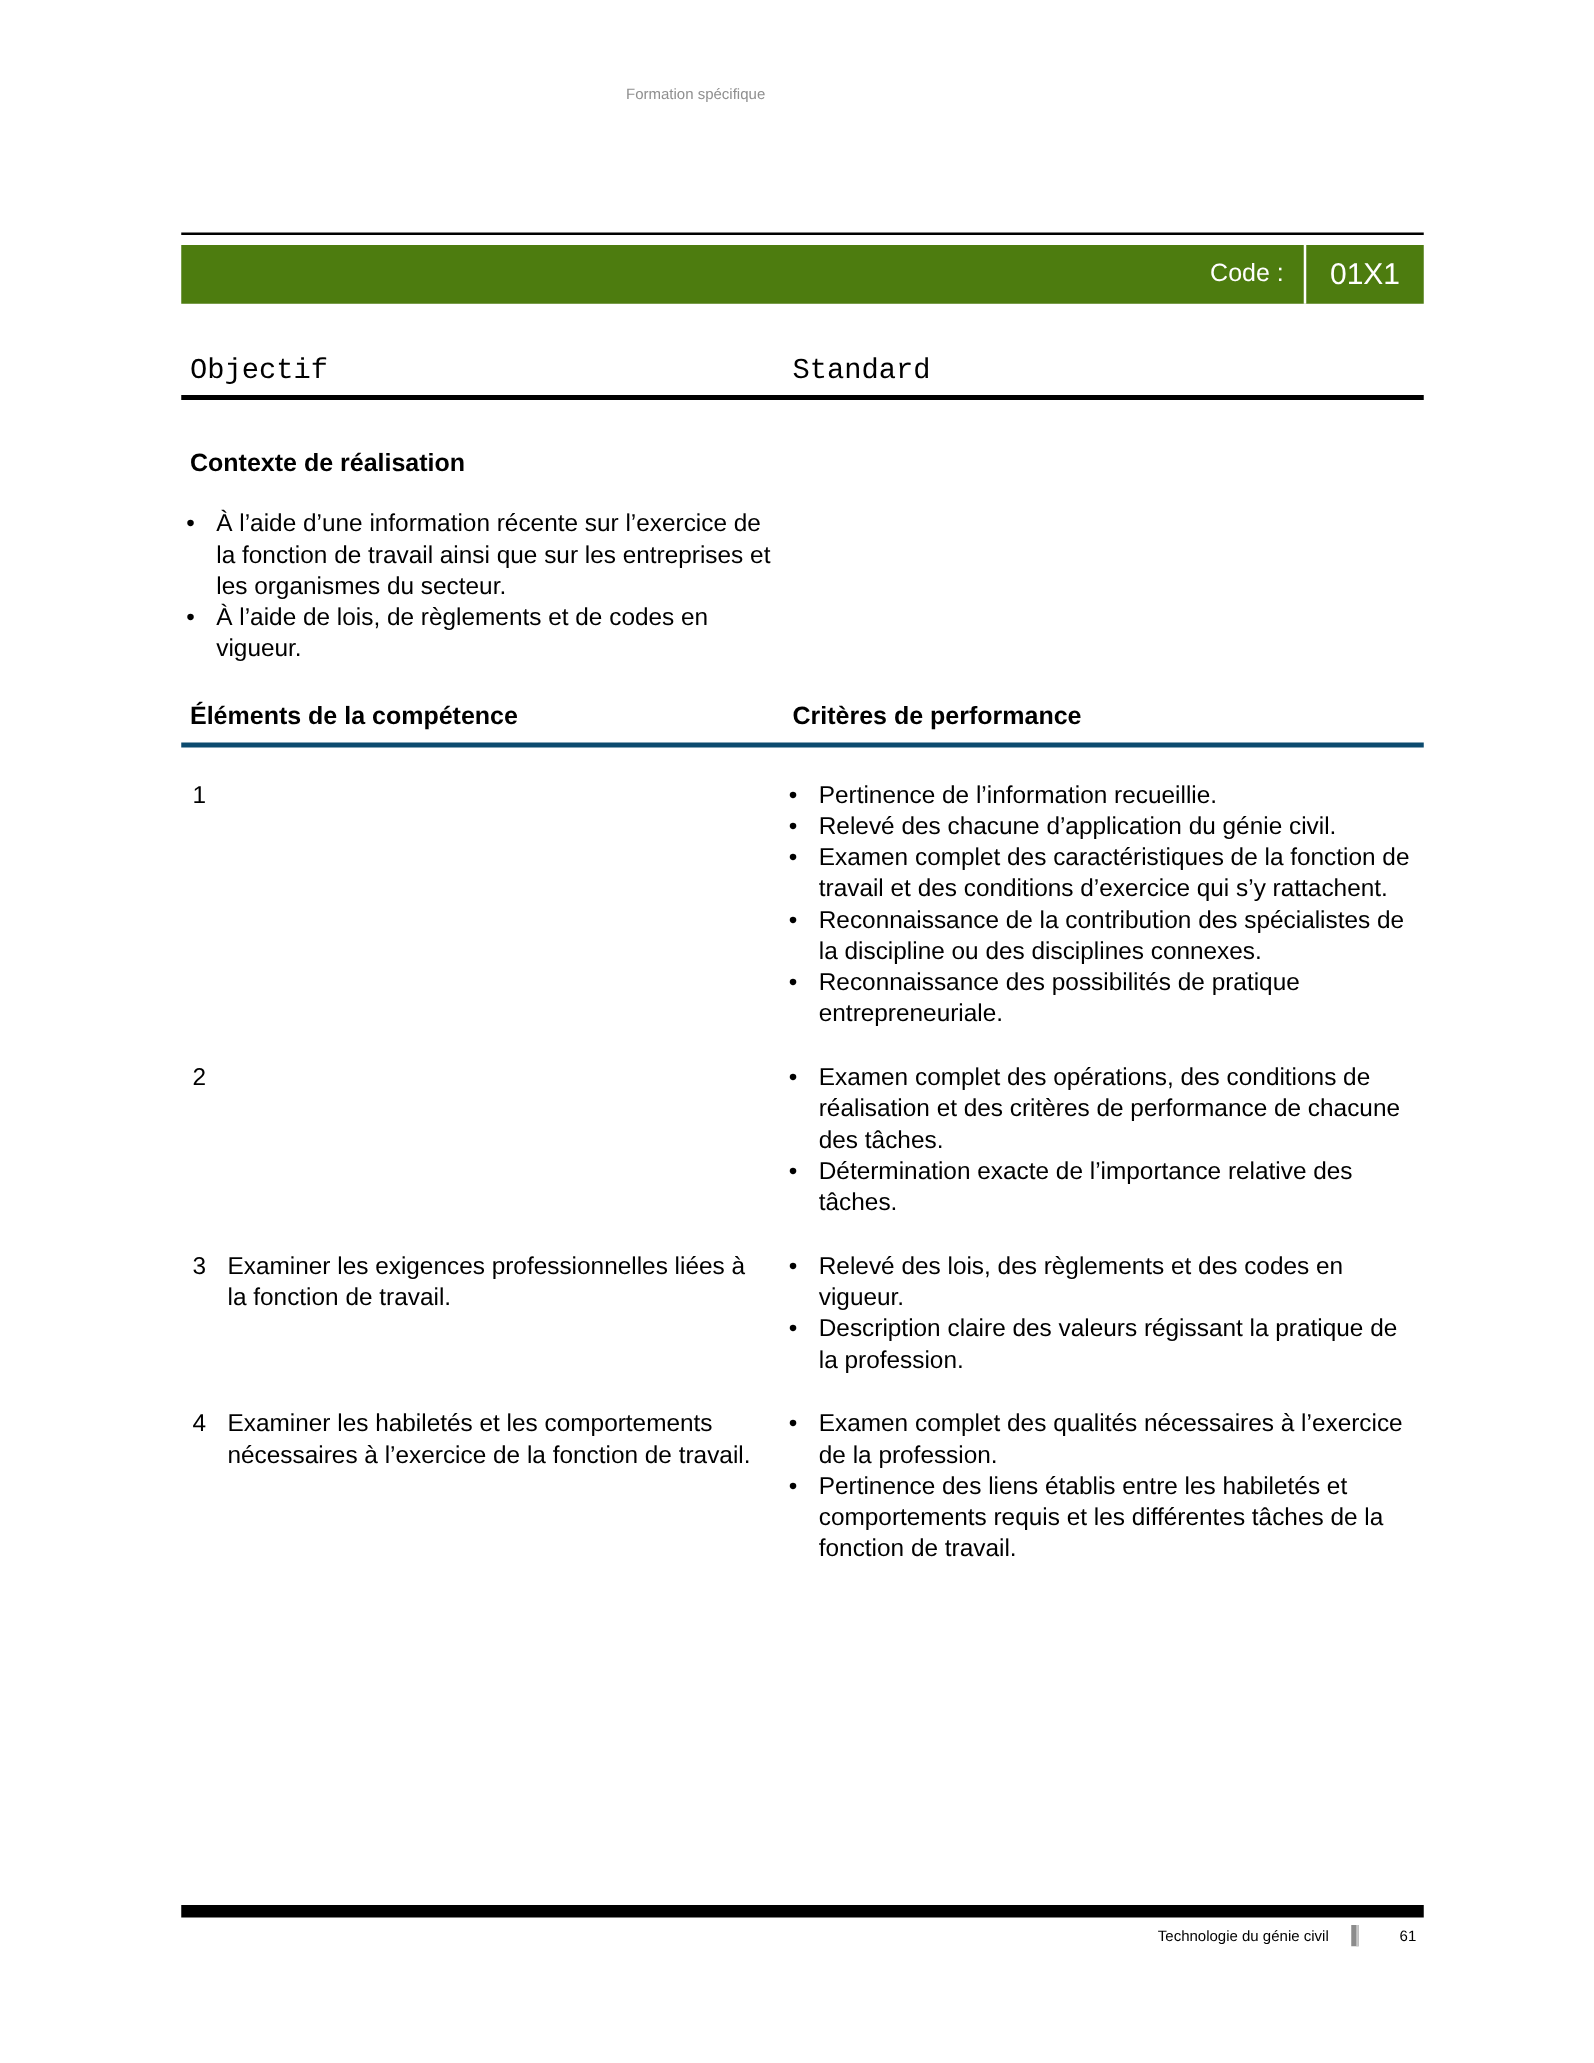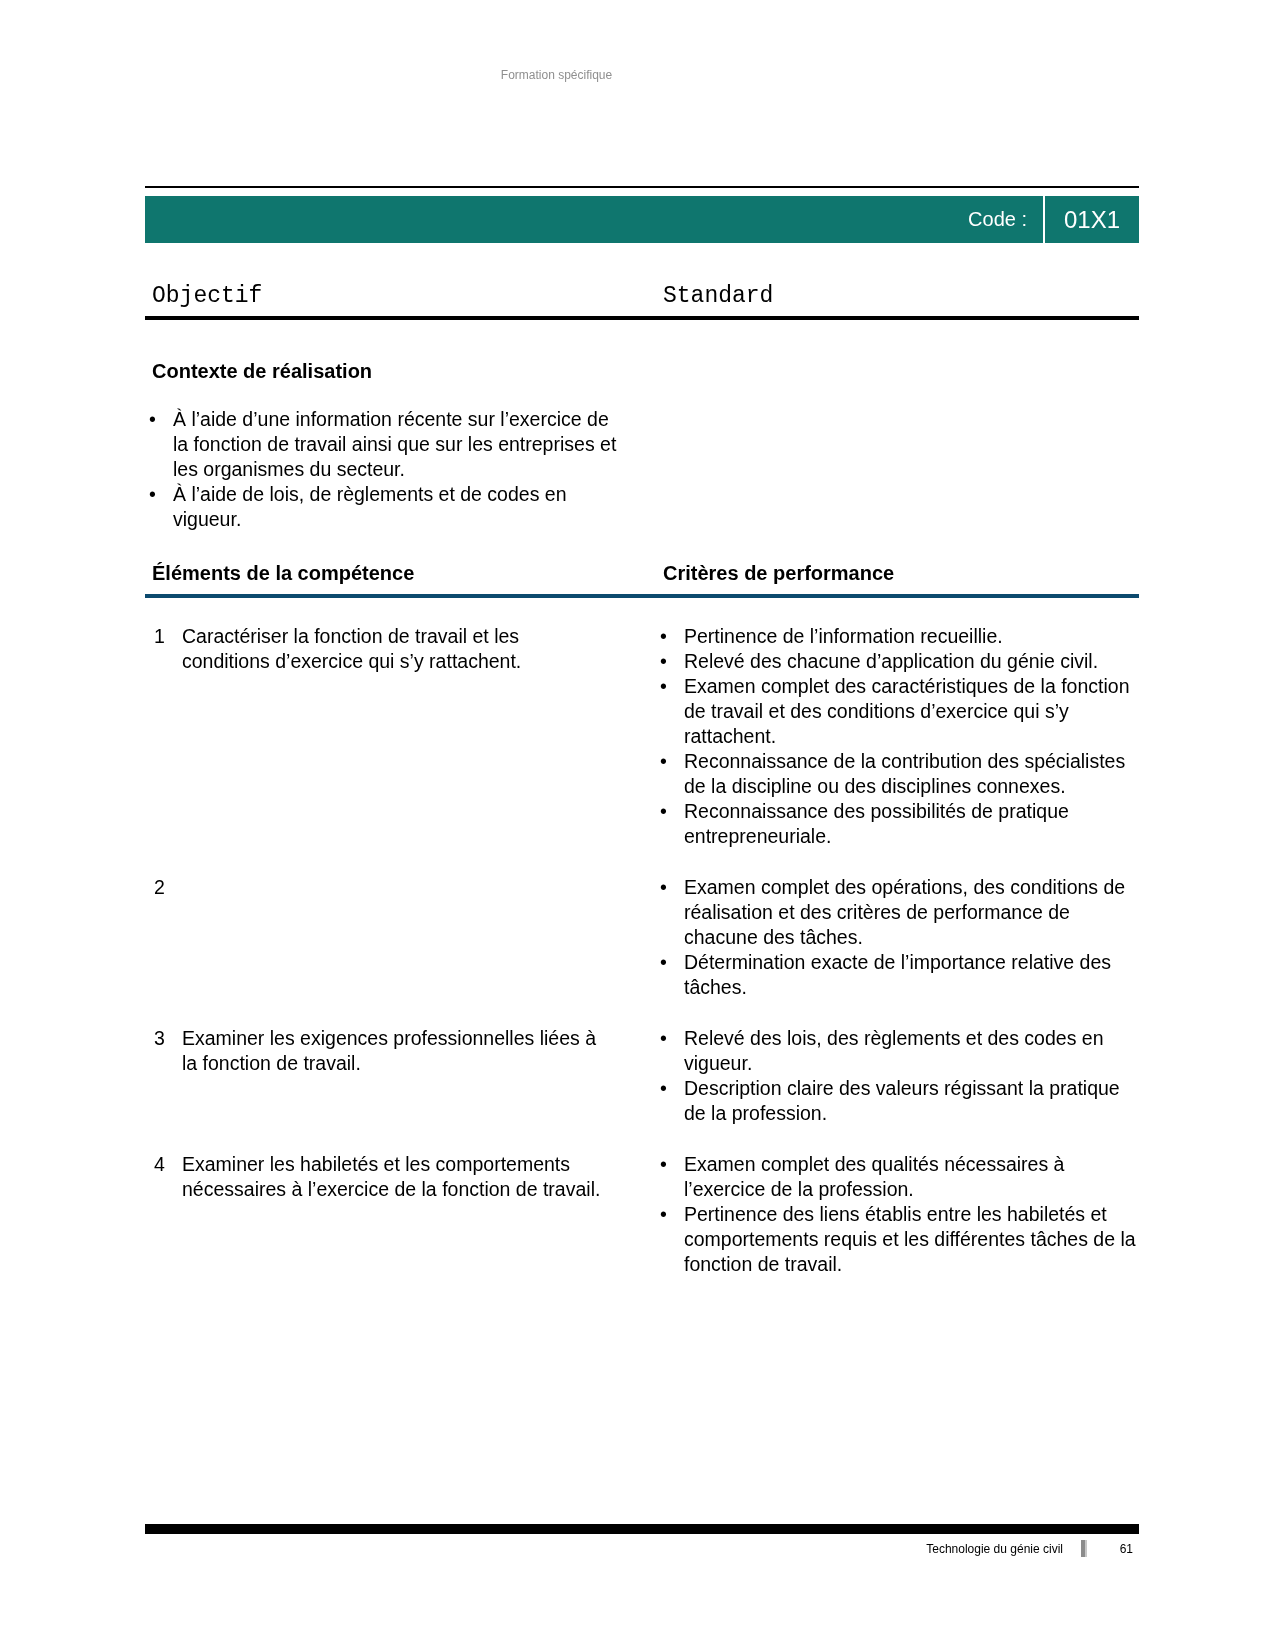--- a/index.html
+++ b/index.html
@@ -25,35 +25,35 @@
   .code-topline{
     position:absolute;
     left:145px;top:186px;
     width:994px;height:2px;
     background:#000;
   }
   .code-bar{
     position:absolute;
     left:145px;top:196px;
     width:994px;height:47px;
-    background:#0f766e;
+    background:#4d7c0f;
     display:flex;
     align-items:center;
     color:#fff;
   }
   .code-label{margin-left:auto;padding-right:16px;font-size:20px;}
   .code-sep{width:2px;align-self:stretch;background:#fff;}
   .code-value{width:94px;text-align:center;font-size:24px;}
 
   .content{
     position:absolute;
     left:145px;top:283px;
     width:994px;
   }
-  .row{display:grid;grid-template-columns:482px 1fr;gap:29px;}
+  .row{display:grid;grid-template-columns:482px 1fr;}
 
   .obj-std-header{
     font-family:"Liberation Mono", monospace;
     font-size:23px;
     padding-bottom:7px;
     border-bottom:4px solid #000;
   }
   .obj-std-header span{padding-left:7px;}
 
   .competence-row{margin-top:40px;}
@@ -135,21 +135,20 @@
     </div>
 
     <div class="row elements-header">
       <span class="col-heading">Éléments de la compétence</span>
       <span class="col-heading">Critères de performance</span>
     </div>
 
     <div class="row element-row">
       <div class="el-left">
         <span class="el-num">1</span>
-        <span class="el-text">Caractériser la fonction de travail et les conditions d’exercice qui s’y rattachent.</span>
       </div>
       <ul class="bullets">
         <li>
             <span class="bm">•</span>
             <span class="bt">Pertinence de l’information recueillie.</span>
           </li>
         <li>
             <span class="bm">•</span>
             <span class="bt">Relevé des chacune d’application du génie civil.</span>
           </li>

